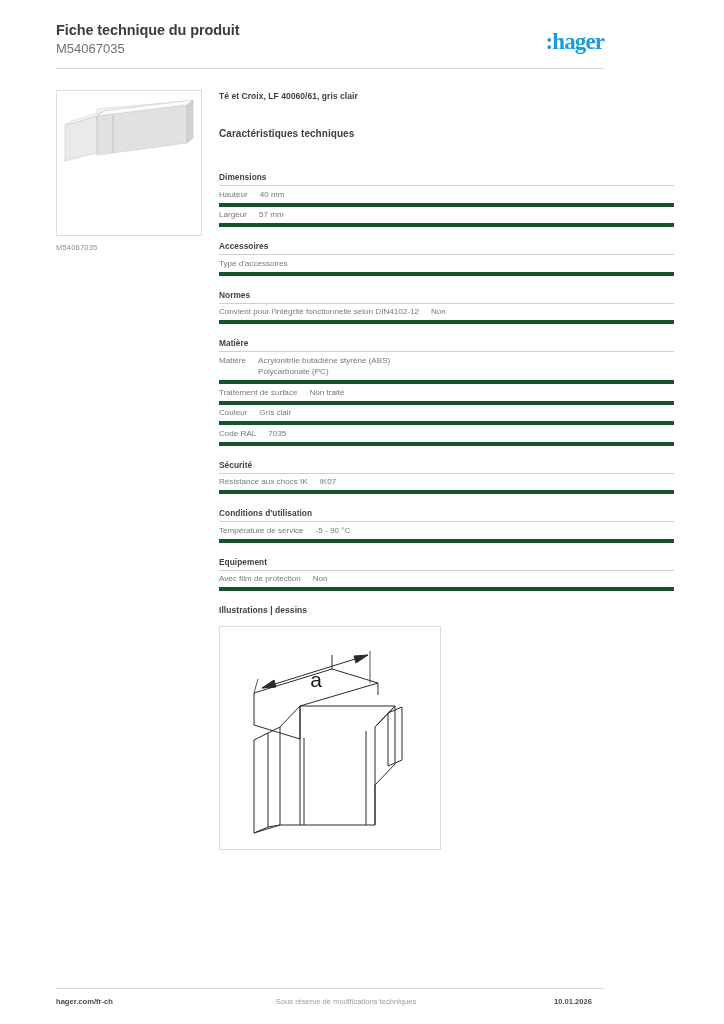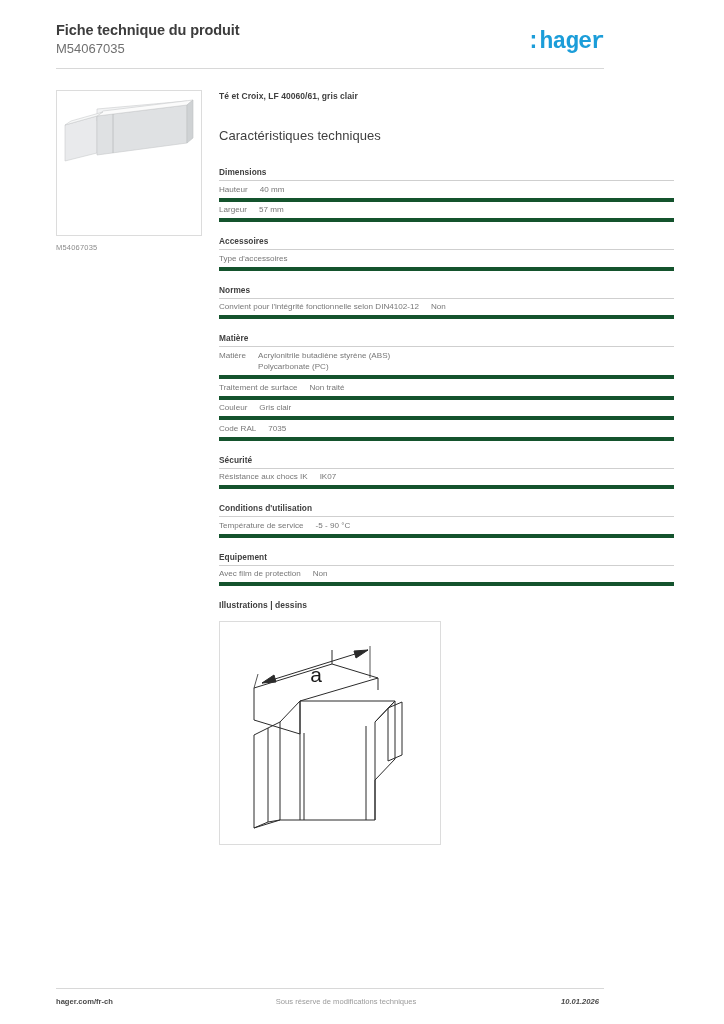--- a/index.html
+++ b/index.html
@@ -47,21 +47,21 @@
   }
   .logo {
     position: absolute;
     right: 0;
     top: 8px;
     font-size: 23px;
     font-weight: bold;
     color: #1b9dd9;
     letter-spacing: -0.9px;
     line-height: 24px;
-    font-family: Liberation Mono, monospace;
+    font-family: Liberation Serif, serif;
   }
   .header-rule {
     position: absolute;
     left: 56px;
     right: 48px;
     top: 68px;
     height: 1px;
     background: #d8d8d8;
   }
 
@@ -98,29 +98,29 @@
   }
   .product-name {
     font-size: 8.5px;
     font-weight: bold;
     color: #3f3f3f;
     line-height: 12px;
     margin: 0 0 0 0;
     letter-spacing: 0.05px;
   }
   .charac-title {
-    font-size: 13px;
-    font-weight: normal;
+    font-size: 10px;
+    font-weight: bold;
     color: #3f3f3f;
     margin-top: 26px;
     letter-spacing: 0.05px;
   }
 
   
-  .spec-groups { margin-top: 24px; }
+  .spec-groups { margin-top: 33px; }
   .spec-group { margin-bottom: 14px; }
   .group-head {
     font-size: 8.3px;
     font-weight: bold;
     color: #3f3f3f;
     padding-bottom: 3px;
     border-bottom: 1px solid #cfcfcf;
     letter-spacing: 0.05px;
   }
   .spec-row {
@@ -190,25 +190,24 @@
     left: 0;
     right: 0;
     top: 0;
     text-align: center;
     color: #9a9a9a;
     font-weight: normal;
     padding-left: 32px;
   }
   .footer-right {
     position: absolute;
-    right: 5px;
+    right: 12px;
     top: 0;
     font-weight: bold;
     color: #4a4a4a;
-    font-style: italic;
   }
 </style>
 </head>
 <body>
 
 <div class="page">
 
   <div class="header">
     <div class="doc-title">Fiche technique du produit</div>
     <div class="doc-subtitle">M54067035</div>

